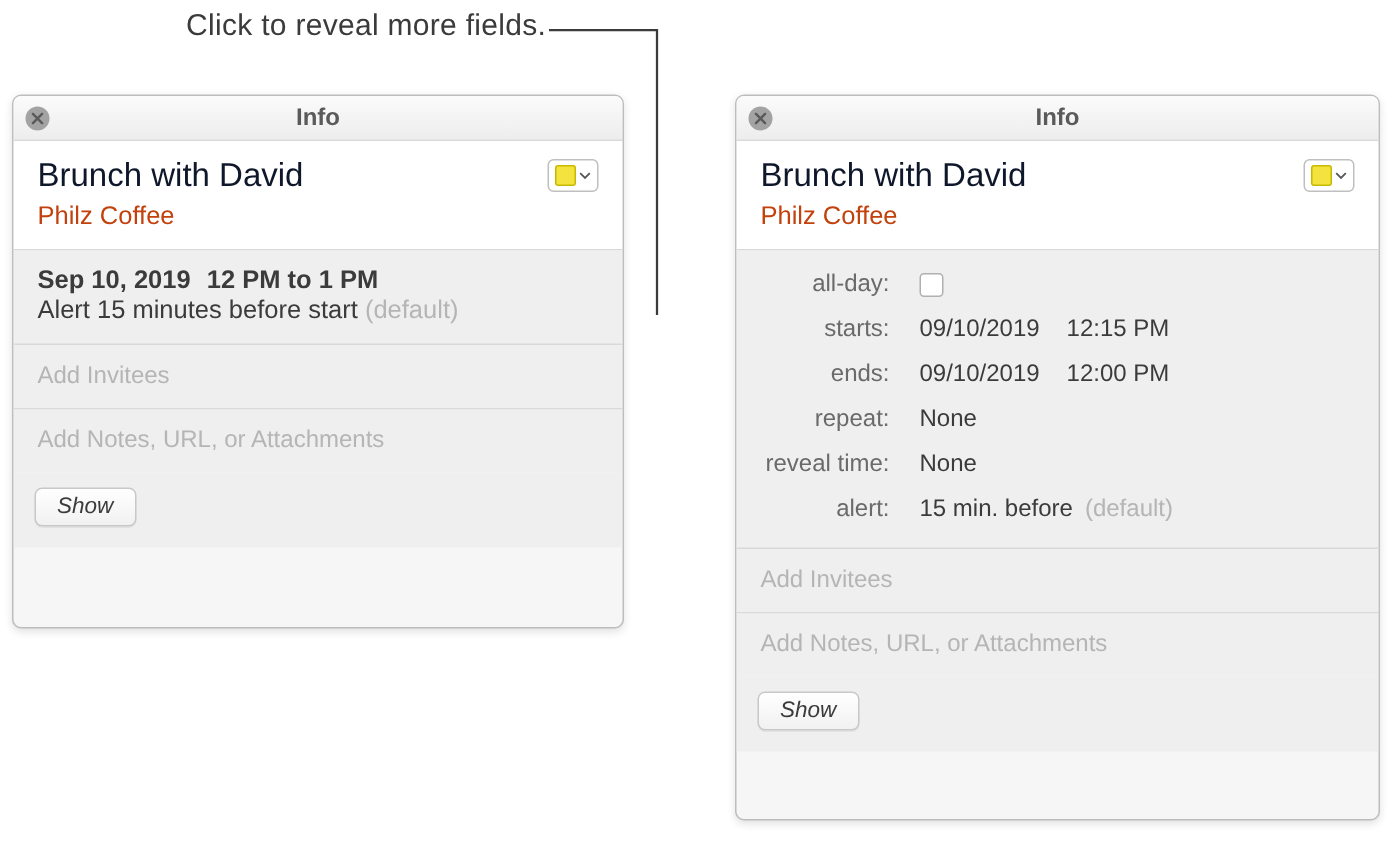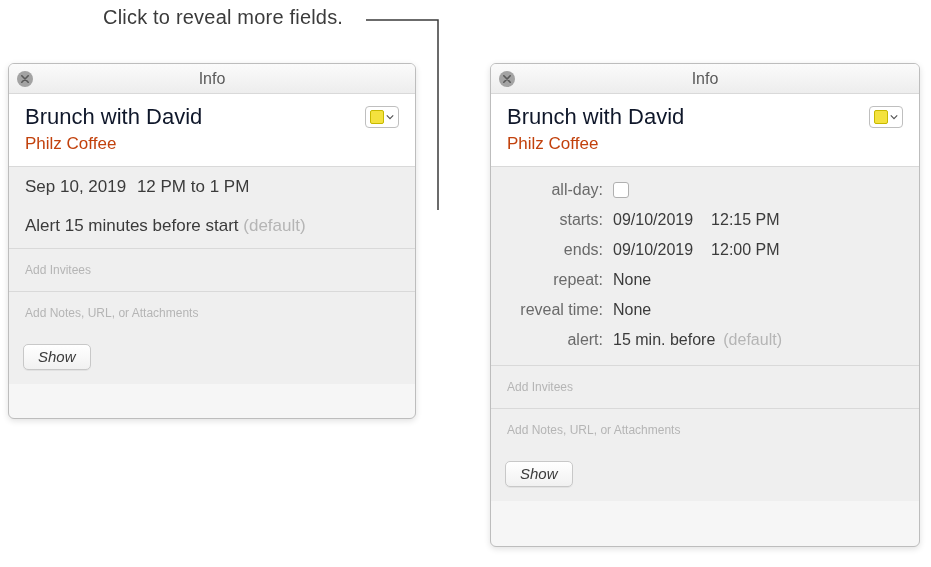--- a/index.html
+++ b/index.html
@@ -24,21 +24,21 @@
     background: var(--bg);
     font-family: -apple-system, "Helvetica Neue", Helvetica, Arial, sans-serif;
     font-size: 17px;
     color: var(--text);
     position: relative;
   }
 
   .callout-text {
     position: absolute;
     top: 6px;
-    left: 103px;
+    left: 124px;
     font-size: 20px;
     color: #3b3b3b;
     letter-spacing: 0.2px;
   }
   .callout-line {
     position: absolute;
     pointer-events: none;
   }
 
   .panel {
@@ -57,20 +57,21 @@
     position: relative;
     display: flex;
     align-items: center;
     justify-content: center;
     border-bottom: 1px solid var(--divider);
     background: linear-gradient(#fbfbfb,#ededed);
   }
   .titlebar .title {
     font-size: 16px;
     color: #5a5a5a;
+    font-weight: bold;
   }
   .close-btn {
     position: absolute;
     left: 8px; top: 50%;
     transform: translateY(-50%);
     width: 16px; height: 16px;
     border-radius: 50%;
     background: var(--close-grey);
     display: flex; align-items: center; justify-content: center;
   }
@@ -101,25 +102,25 @@
     gap: 2px;
   }
   .chip-square {
     width: 14px; height: 14px;
     background: var(--yellow);
     border: 1px solid #c7b900;
     border-radius: 2px;
   }
   .chip-caret svg { width:8px; height:8px; display:block; }
 
-  .time-line { margin-bottom: 19px; }
+  .time-line { margin-bottom: 0; font-weight: bold; }
   .time-date { margin-right: 6px; }
   .alert-line .default { color: var(--placeholder); }
 
-  .placeholder-text { color: var(--placeholder); font-size: 12px; }
+  .placeholder-text { color: var(--placeholder); font-size: 16px; }
 
   .show-btn-row {
     padding: 10px 14px 14px 14px;
     background: var(--section-grey);
   }
   .show-btn {
     display: inline-block;
     height: 26px;
     padding: 0 14px;
     line-height: 24px;
@@ -142,21 +143,21 @@
     display: flex;
     align-items: center;
     height: 30px;
     padding: 0 16px;
   }
   .dlabel {
     width: 106px;
     text-align: right;
     color: #6a6a6a;
     font-size: 16px;
-    padding-right: 10px;
+    padding-right: 20px;
   }
   .dval {
     flex: 1;
     color: #3b3b3b;
     font-size: 16px;
     display: flex;
     gap: 18px;
   }
   .dval .muted { color: var(--placeholder); }
   .checkbox {

